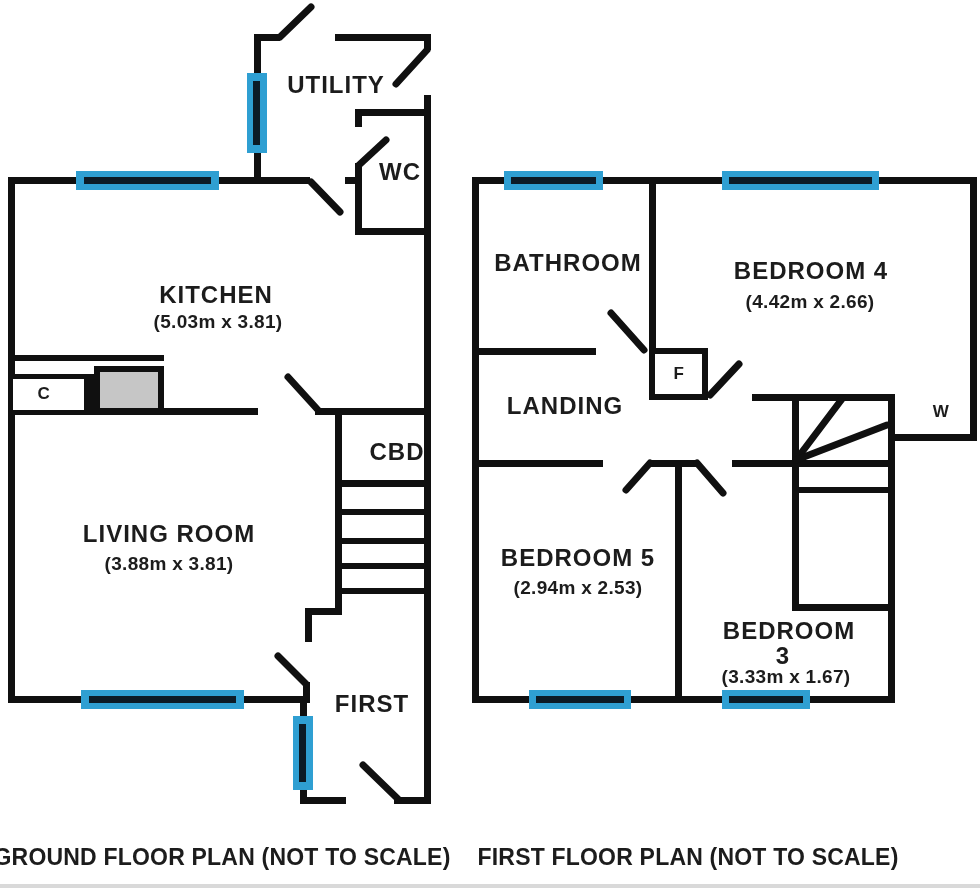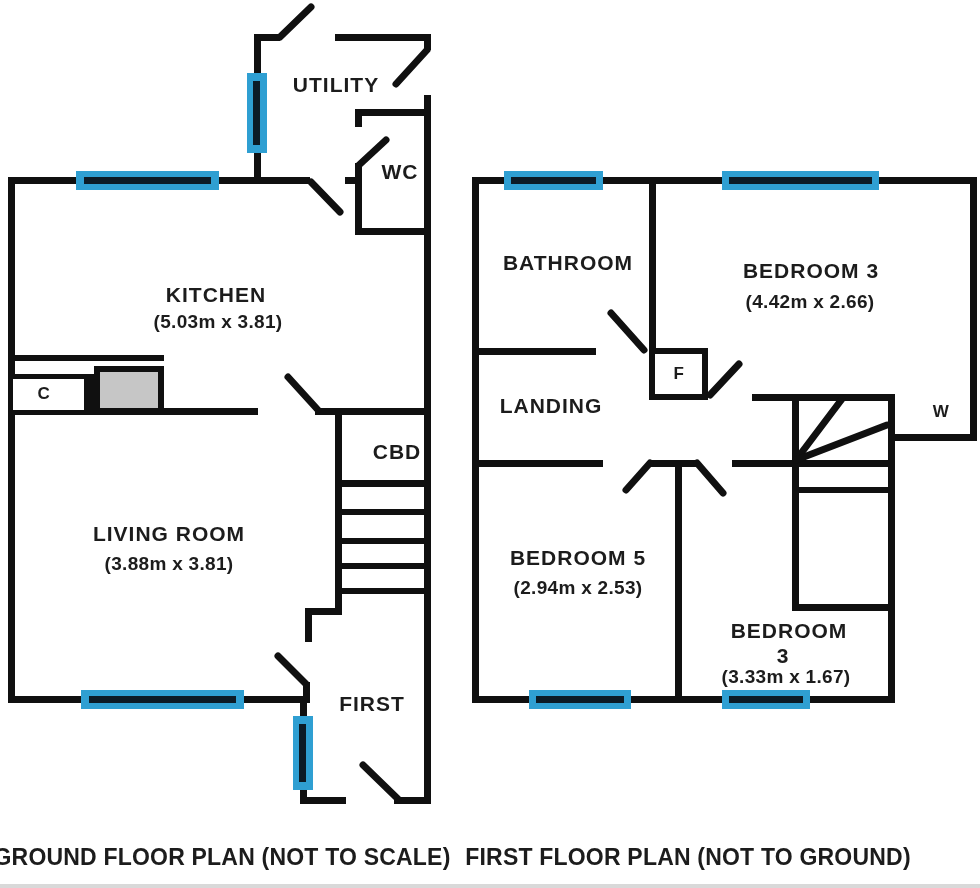--- a/index.html
+++ b/index.html
@@ -11,21 +11,21 @@
     --artifact:#d9d9d9;
   }
   html,body{margin:0;padding:0;background:#ffffff;}
   #plan{position:relative;width:980px;height:888px;background:#ffffff;overflow:hidden;
         font-family:"Liberation Sans", sans-serif;}
   .w{position:absolute;background:var(--wall);}
   .winframe{position:absolute;background:var(--win-frame);}
   .wincore{position:absolute;background:var(--win-core);}
   .lbl{position:absolute;transform:translate(-50%,-50%);white-space:nowrap;
        color:var(--text);font-weight:700;}
-  .lbl-l{font-size:21px;letter-spacing:1px;}
+  .lbl-l{font-size:24px;letter-spacing:1px;}
   .lbl-m{font-size:19px;letter-spacing:0.3px;}
   .lbl-s{font-size:17px;letter-spacing:0.5px;}
   .caption{position:absolute;transform:translate(-50%,-50%);white-space:nowrap;
        color:var(--text);font-weight:700;font-size:23px;letter-spacing:0.2px;}
   .box{position:absolute;background:#ffffff;border:5px solid var(--wall);box-sizing:border-box;}
   .graybox{position:absolute;background:var(--appliance);border:6px solid var(--wall);box-sizing:border-box;}
   svg{position:absolute;left:0;top:0;}
   svg line{stroke:var(--wall);stroke-width:7;stroke-linecap:round;}
 </style>
 </head>
@@ -132,28 +132,28 @@
   <div class="lbl lbl-l" style="left:400px;top:172px">WC</div>
   <div class="lbl lbl-l" style="left:216px;top:295px">KITCHEN</div>
   <div class="lbl lbl-m" style="left:218px;top:322px">(5.03m x 3.81)</div>
   <div class="lbl lbl-s" style="left:44px;top:394px">C</div>
   <div class="lbl lbl-l" style="left:397px;top:452px">CBD</div>
   <div class="lbl lbl-l" style="left:169px;top:534px">LIVING ROOM</div>
   <div class="lbl lbl-m" style="left:169px;top:564px">(3.88m x 3.81)</div>
   <div class="lbl lbl-l" style="left:372px;top:704px">FIRST</div>
 
   <div class="lbl lbl-l" style="left:568px;top:263px">BATHROOM</div>
-  <div class="lbl lbl-l" style="left:811px;top:271px">BEDROOM 3</div>
+  <div class="lbl lbl-l" style="left:811px;top:271px">BEDROOM 4</div>
   <div class="lbl lbl-m" style="left:810px;top:302px">(4.42m x 2.66)</div>
-  <div class="lbl lbl-l" style="left:551px;top:406px">LANDING</div>
+  <div class="lbl lbl-l" style="left:565px;top:406px">LANDING</div>
   <div class="lbl lbl-s" style="left:679px;top:374px">F</div>
   <div class="lbl lbl-s" style="left:941px;top:412px">W</div>
   <div class="lbl lbl-l" style="left:578px;top:558px">BEDROOM 5</div>
   <div class="lbl lbl-m" style="left:578px;top:588px">(2.94m x 2.53)</div>
   <div class="lbl lbl-l" style="left:789px;top:631px">BEDROOM</div>
   <div class="lbl lbl-l" style="left:783px;top:656px">3</div>
   <div class="lbl lbl-m" style="left:786px;top:677px">(3.33m x 1.67)</div>
 
   <div class="caption" style="left:222px;top:857px">GROUND FLOOR PLAN (NOT TO SCALE)</div>
-  <div class="caption" style="left:688px;top:857px">FIRST FLOOR PLAN (NOT TO GROUND)</div>
+  <div class="caption" style="left:688px;top:857px">FIRST FLOOR PLAN (NOT TO SCALE)</div>
 
   <div style="position:absolute;left:0;top:884px;width:980px;height:4px;background:var(--artifact)"></div>
 </div>
 
 </body></html>

